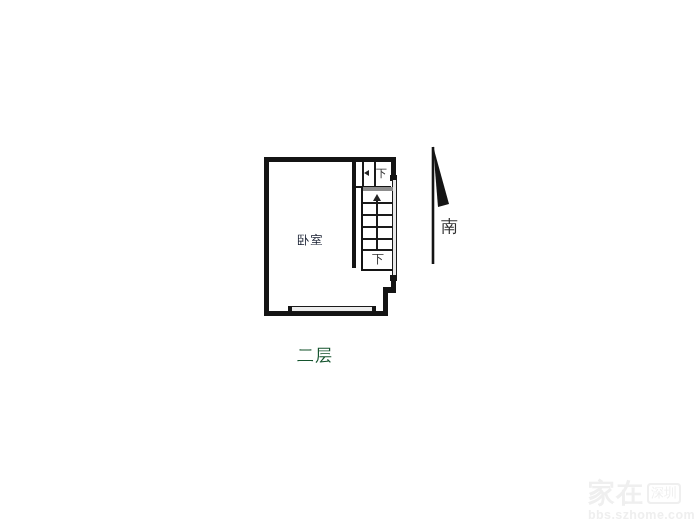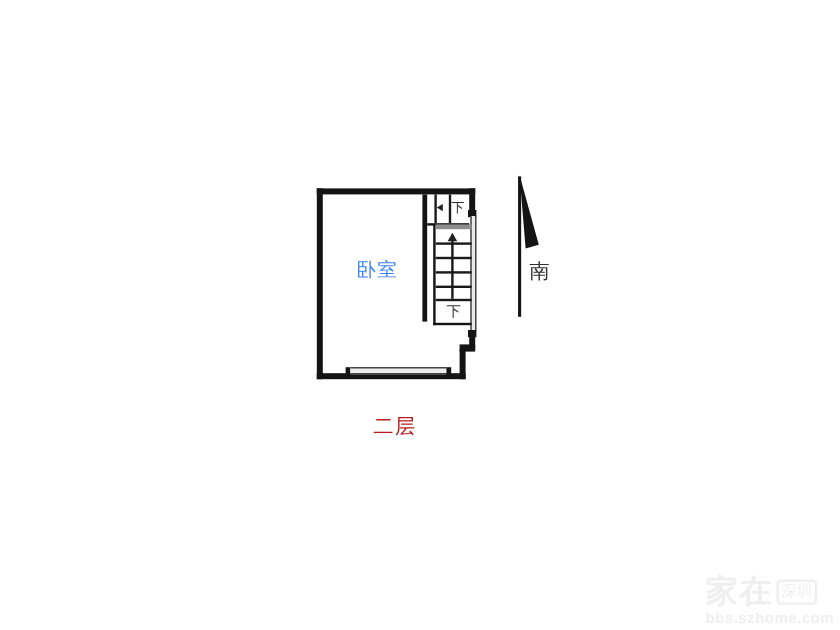--- a/index.html
+++ b/index.html
@@ -18,22 +18,22 @@
   .landing{position:absolute;left:356px;top:162px;width:35px;height:24px;border-bottom:2px solid #141414;}
   .landing .vline{position:absolute;top:0;bottom:0;width:1.5px;background:#1a1a1a;}
   .tri-left{position:absolute;width:0;height:0;border-top:3.5px solid transparent;border-bottom:3.5px solid transparent;border-right:5.5px solid #222;}
   .stair-run{position:absolute;left:361px;top:187px;width:30px;height:82px;border-left:2px solid #141414;border-bottom:2px solid #141414;}
   .stair-run .beam{position:absolute;left:0;right:0;top:0;height:4px;background:#8d8d8d;}
   .stair-run .tread{position:absolute;left:0;right:0;height:1.5px;background:#1a1a1a;}
   .stair-run .divider{position:absolute;left:0;right:0;height:1.8px;background:#1a1a1a;}
   .stair-run .dirline{position:absolute;width:1.5px;background:#1a1a1a;}
   .tri-up{position:absolute;width:0;height:0;border-left:4px solid transparent;border-right:4px solid transparent;border-bottom:7px solid #222;}
   
-  .room-label{position:absolute;left:297px;top:215px;font-size:16px;color:#3b82f6;letter-spacing:1.5px;}
-  .floor-label{position:absolute;left:311px;top:344px;font-size:17px;color:#b91c1c;letter-spacing:1px;}
+  .room-label{position:absolute;left:297px;top:232px;font-size:12px;color:#0f172a;letter-spacing:1.5px;}
+  .floor-label{position:absolute;left:297px;top:344px;font-size:17px;color:#14532d;letter-spacing:1px;}
   .compass-label{position:absolute;left:441px;top:215px;font-size:17px;color:#303030;}
   .landing-label{position:absolute;left:20px;top:4px;font-size:11px;color:#2e2e2e;}
   .run-label{position:absolute;left:0;right:0;top:64px;text-align:center;font-size:12px;color:#2e2e2e;}
   
   .watermark{position:absolute;right:2px;bottom:3px;width:110px;color:#efefef;user-select:none;}
   .wm-row1{display:flex;align-items:center;gap:3px;}
   .wm-brand{font-size:27px;font-weight:bold;line-height:1;letter-spacing:1px;}
   .wm-badge{font-size:13px;border:2px solid #efefef;border-radius:4px;padding:0 2px;line-height:1.25;}
   .wm-site{font-size:12.5px;letter-spacing:.4px;margin-top:1px;font-weight:bold;}
 </style>

